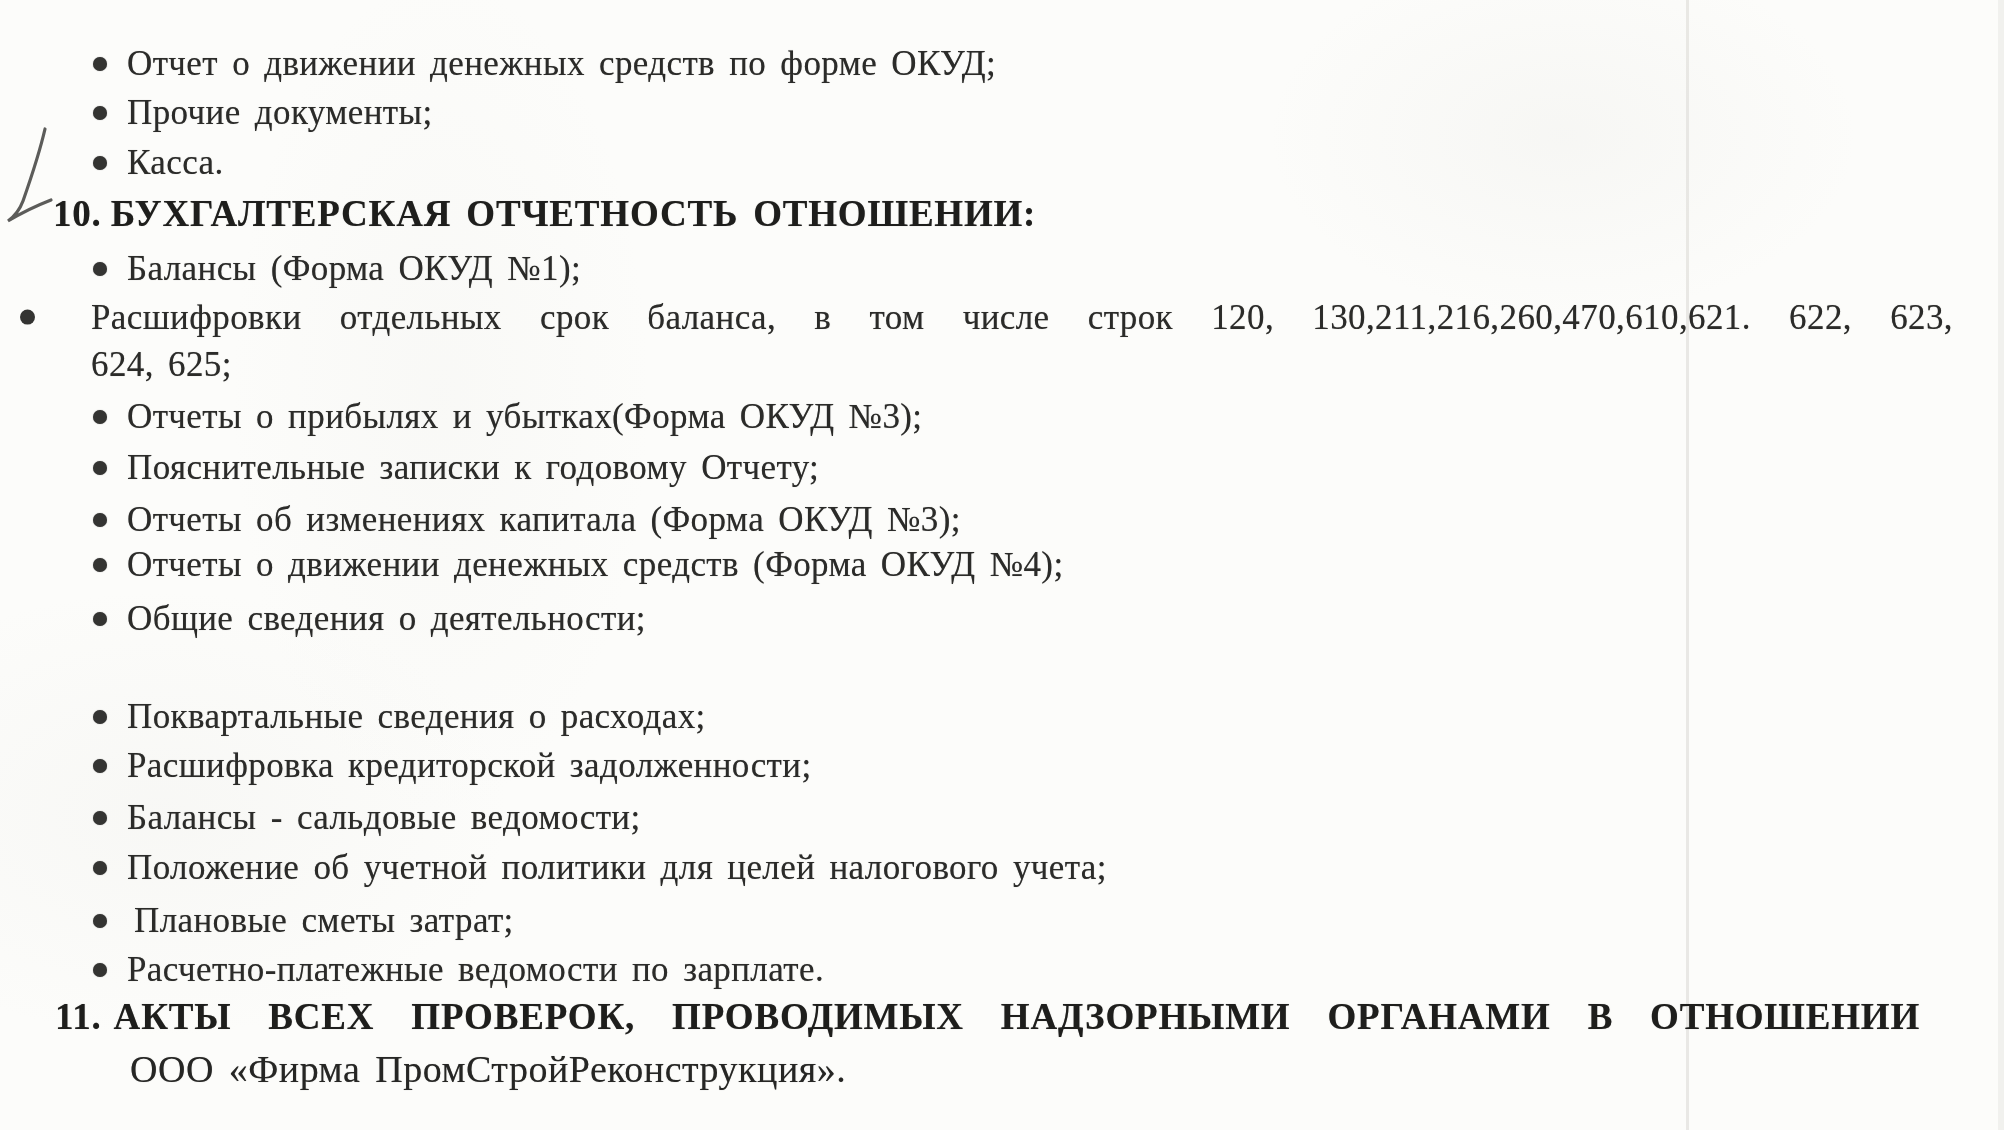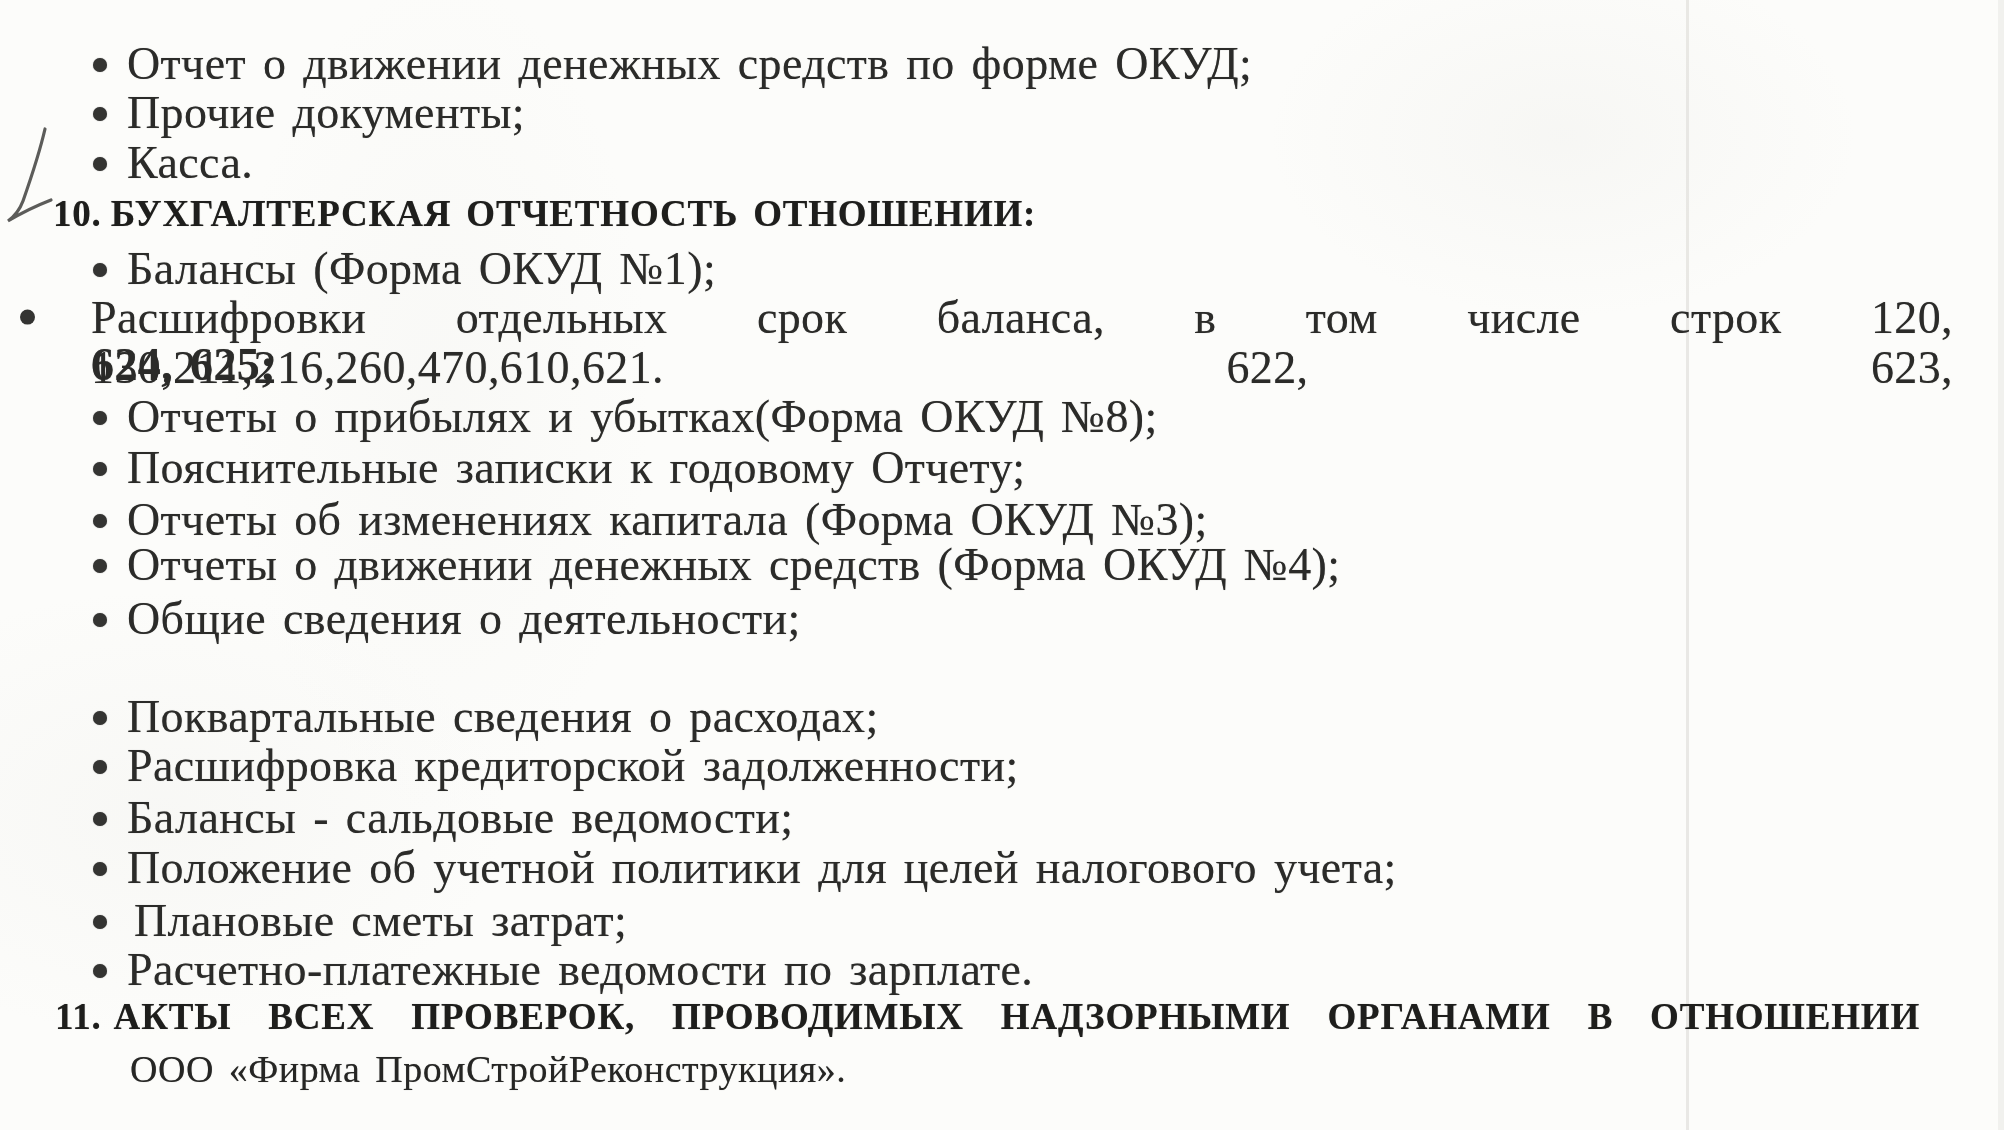--- a/index.html
+++ b/index.html
@@ -23,21 +23,21 @@
     position: absolute; top: 0; bottom: 0; left: 1686px; width: 3px;
     background: #e5e4e0; opacity: 0.85;
   }
   .scan-edge {
     position: absolute; top: 0; bottom: 0; right: 0; width: 6px;
     background: #f1f1ee;
   }
   .line {
     position: absolute;
     height: 50px; line-height: 50px;
-    font-size: 46px;
+    font-size: 35px;
     letter-spacing: 0.4px;
     word-spacing: 5px;
     white-space: nowrap;
     text-shadow: 0 0 0.7px rgba(45,45,43,0.55);
   }
   .bullet-line { left: 93px; }
   .dot {
     display: inline-block;
     width: 14px; height: 14px; border-radius: 50%;
     background: #343432;
@@ -53,21 +53,21 @@
     letter-spacing: 0.8px;
     color: #1e1e1c;
   }
   .h-num { margin-right: 9px; }
   .justified {
     white-space: normal;
     text-align: justify;
     text-align-last: justify;
   }
   .decoding-line1 { left: 91px; width: 1862px; }
-  .decoding-line2 { left: 91px; font-weight: bold; }
+  .decoding-line2 { left: 91px; }
   .hang-dot {
     position: absolute;
     left: -71px; top: 50%;
     width: 15px; height: 15px; border-radius: 50%;
     background: #343432;
     transform: translateY(-56%);
   }
   .s11-line1 { left: 55px; width: 1865px; }
   .s11-num { margin-right: 12px; }
   .s11-line2 {
@@ -110,21 +110,21 @@
   </div>
 
   <div class="line decoding-line1 justified" style="top:293px">
     <span class="hang-dot"></span><span>Расшифровки отдельных срок баланса, в том числе строк 120, 130,211,216,260,470,610,621. 622, 623,</span>
   </div>
   <div class="line decoding-line2" style="top:340px">
     <span>624, 625;</span>
   </div>
 
   <div class="line bullet-line" style="top:392px">
-    <span class="dot"></span><span>Отчеты о прибылях и убытках(Форма ОКУД №8);</span>
+    <span class="dot"></span><span>Отчеты о прибылях и убытках(Форма ОКУД №3);</span>
   </div>
   <div class="line bullet-line" style="top:443px">
     <span class="dot"></span><span>Пояснительные записки к годовому Отчету;</span>
   </div>
   <div class="line bullet-line" style="top:495px">
     <span class="dot"></span><span>Отчеты об изменениях капитала (Форма ОКУД №3);</span>
   </div>
   <div class="line bullet-line" style="top:540px">
     <span class="dot"></span><span>Отчеты о движении денежных средств (Форма ОКУД №4);</span>
   </div>

